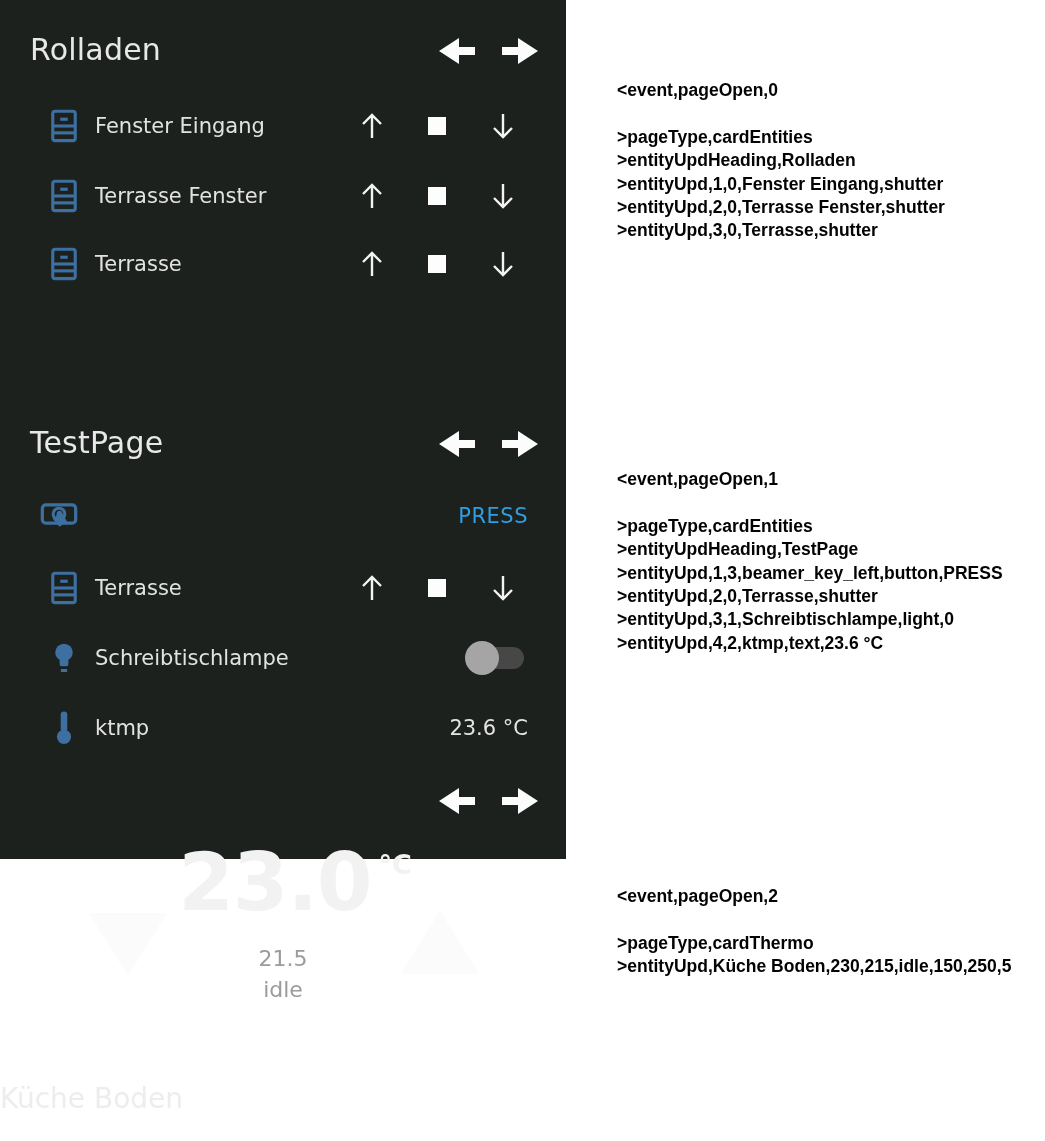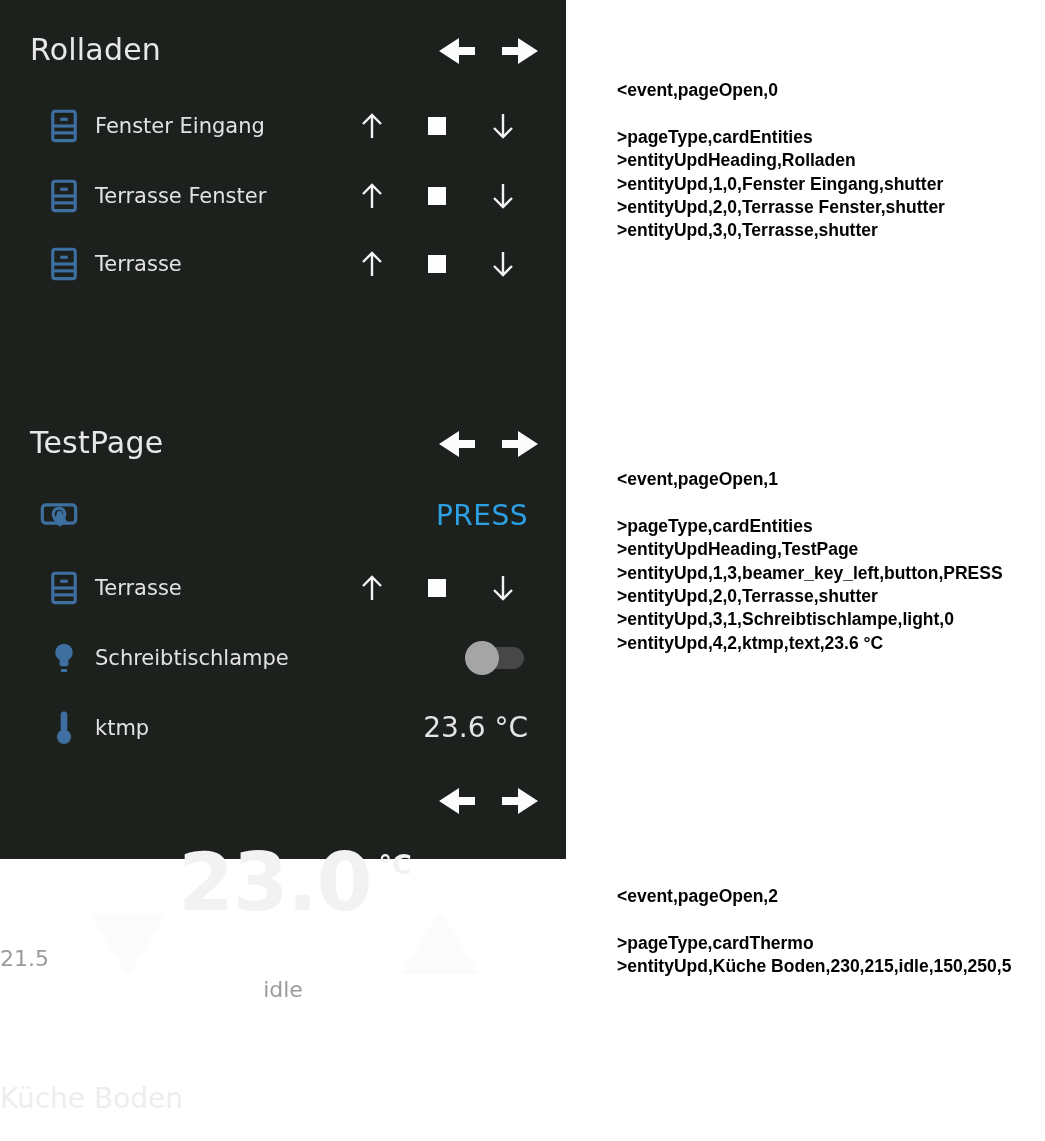--- a/index.html
+++ b/index.html
@@ -17,30 +17,30 @@
   .nav-arrow svg { display:block; width:100%; height:100%; }
 
   .entity-row { position:absolute; left:0; width:566px; height:44px; }
   .entity-icon { position:absolute; left:45px; top:2px; width:38px; height:40px; display:flex; align-items:center; justify-content:center; }
   .entity-label { position:absolute; left:95px; top:0; height:44px; line-height:44px; color:#e2e2e2; font-size:21px;text-align:center; }
 
   .btn-up    { position:absolute; left:357px; top:7px; width:30px; height:30px; }
   .btn-stop  { position:absolute; left:428px; top:13px; width:18px; height:18px; background:#fdfdfd; }
   .btn-down  { position:absolute; left:488px; top:7px; width:30px; height:30px; }
 
-  .value-right { position:absolute; right:38px; top:0; height:44px; line-height:44px; font-size:28px; color:#e4e4e4; }
+  .value-right { position:absolute; right:38px; top:0; height:44px; line-height:44px; font-size:21px; color:#e4e4e4; }
   .press-value { color:#2d9fe3; font-weight:500; letter-spacing:0.5px; }
 
   .toggle { position:absolute; right:42px; top:11px; width:56px; height:22px; border-radius:11px; background:#474747; }
   .toggle-knob { position:absolute; left:-3px; top:-6px; width:34px; height:34px; border-radius:50%; background:#a5a5a5; }
 
   
   .thermo-temp { position:absolute; left:0; top:843px; width:566px; text-align:center; color:#f2f2f2; font-size:80px; font-weight:700; line-height:80px; letter-spacing:-1px; transform:translateX(12px); }
   .thermo-temp .deg { font-size:27px; font-weight:700; position:relative; top:-36px; margin-left:7px; letter-spacing:0; }
-  .thermo-target { position:absolute; left:0; top:946px; width:566px; text-align:left; color:#9b9b9b; font-size:22px; }
+  .thermo-target { position:absolute; left:0; top:946px; width:566px; text-align:center; color:#9b9b9b; font-size:22px; }
   .thermo-state  { position:absolute; left:0; top:977px; width:566px; text-align:center; color:#9b9b9b; font-size:22px; }
   .thermo-name   { position:absolute; left:0; top:1082px; width:566px; text-align:left; color:#ededed; font-size:28px; }
   .tri { position:absolute; width:82px; height:67px; }
   .tri svg { display:block; width:100%; height:100%; }
 
   
   .logs { position:absolute; left:566px; top:0; width:479px; height:1141px; background:#ffffff; }
   .log-block { position:absolute; left:51px; font-family:"Liberation Sans", sans-serif; font-weight:700; font-size:17.5px; color:#030303; }
   .log-line { height:23.4px; line-height:23.4px; white-space:nowrap; }
 </style>

